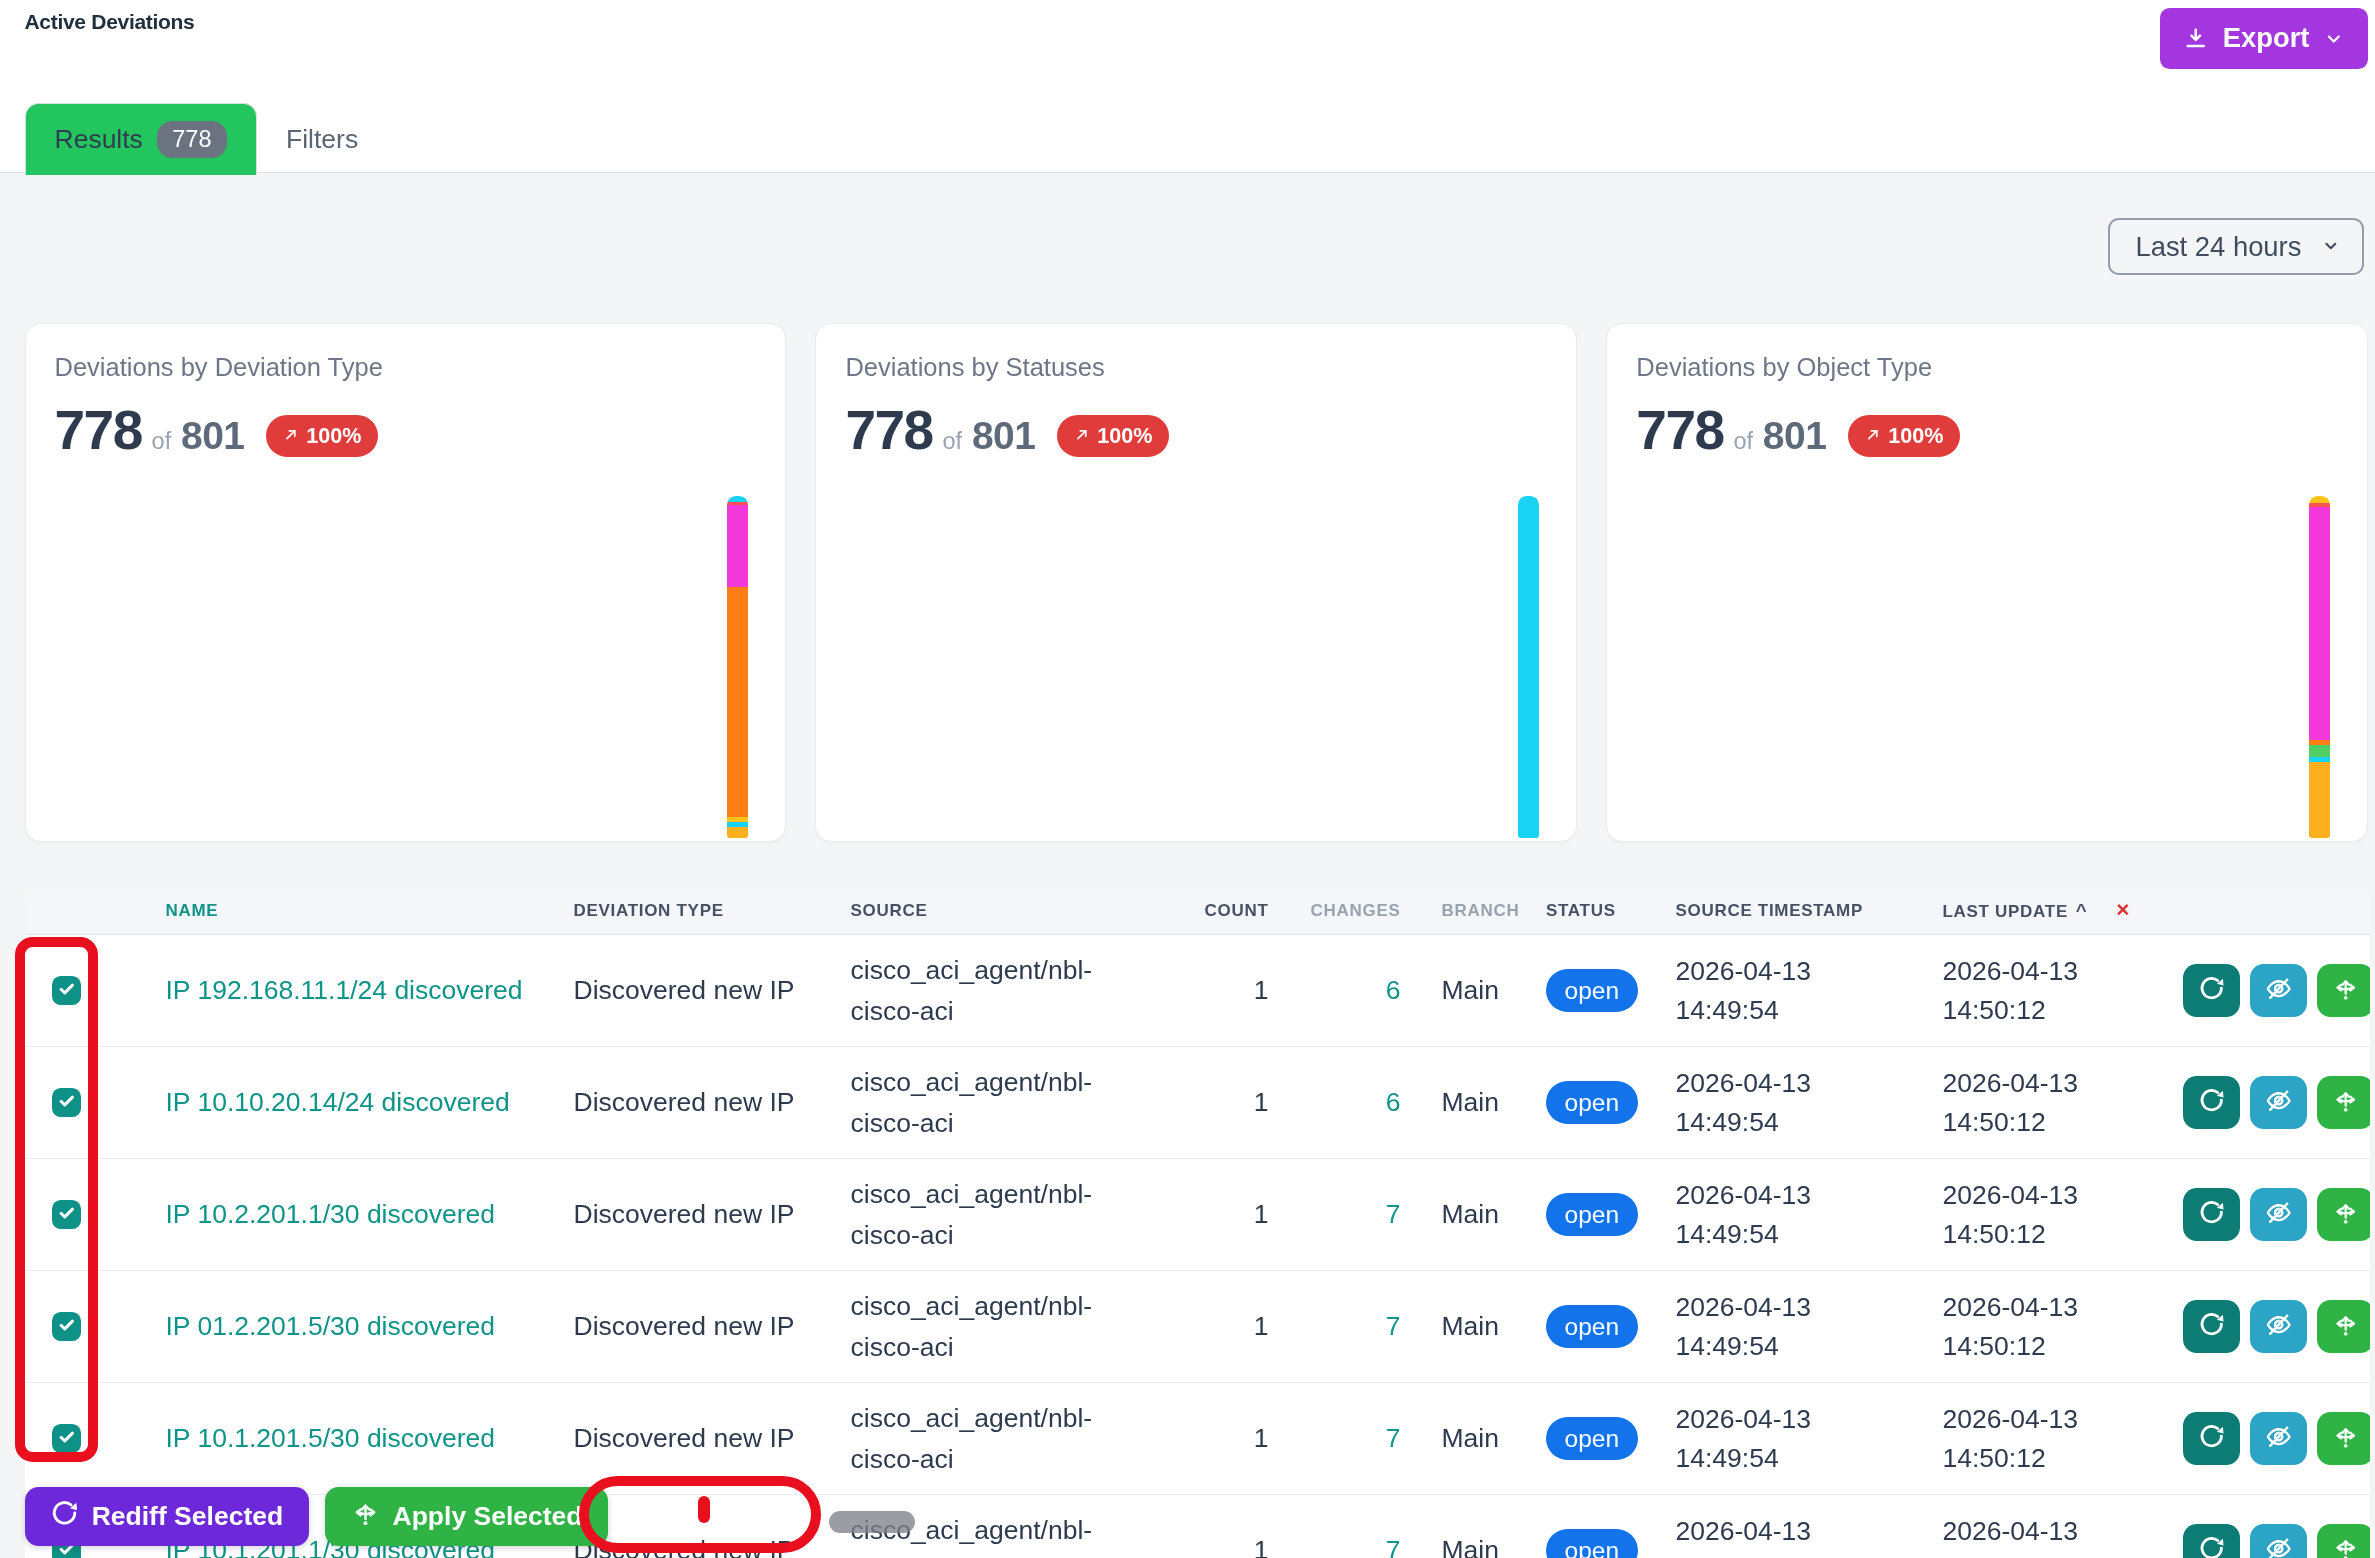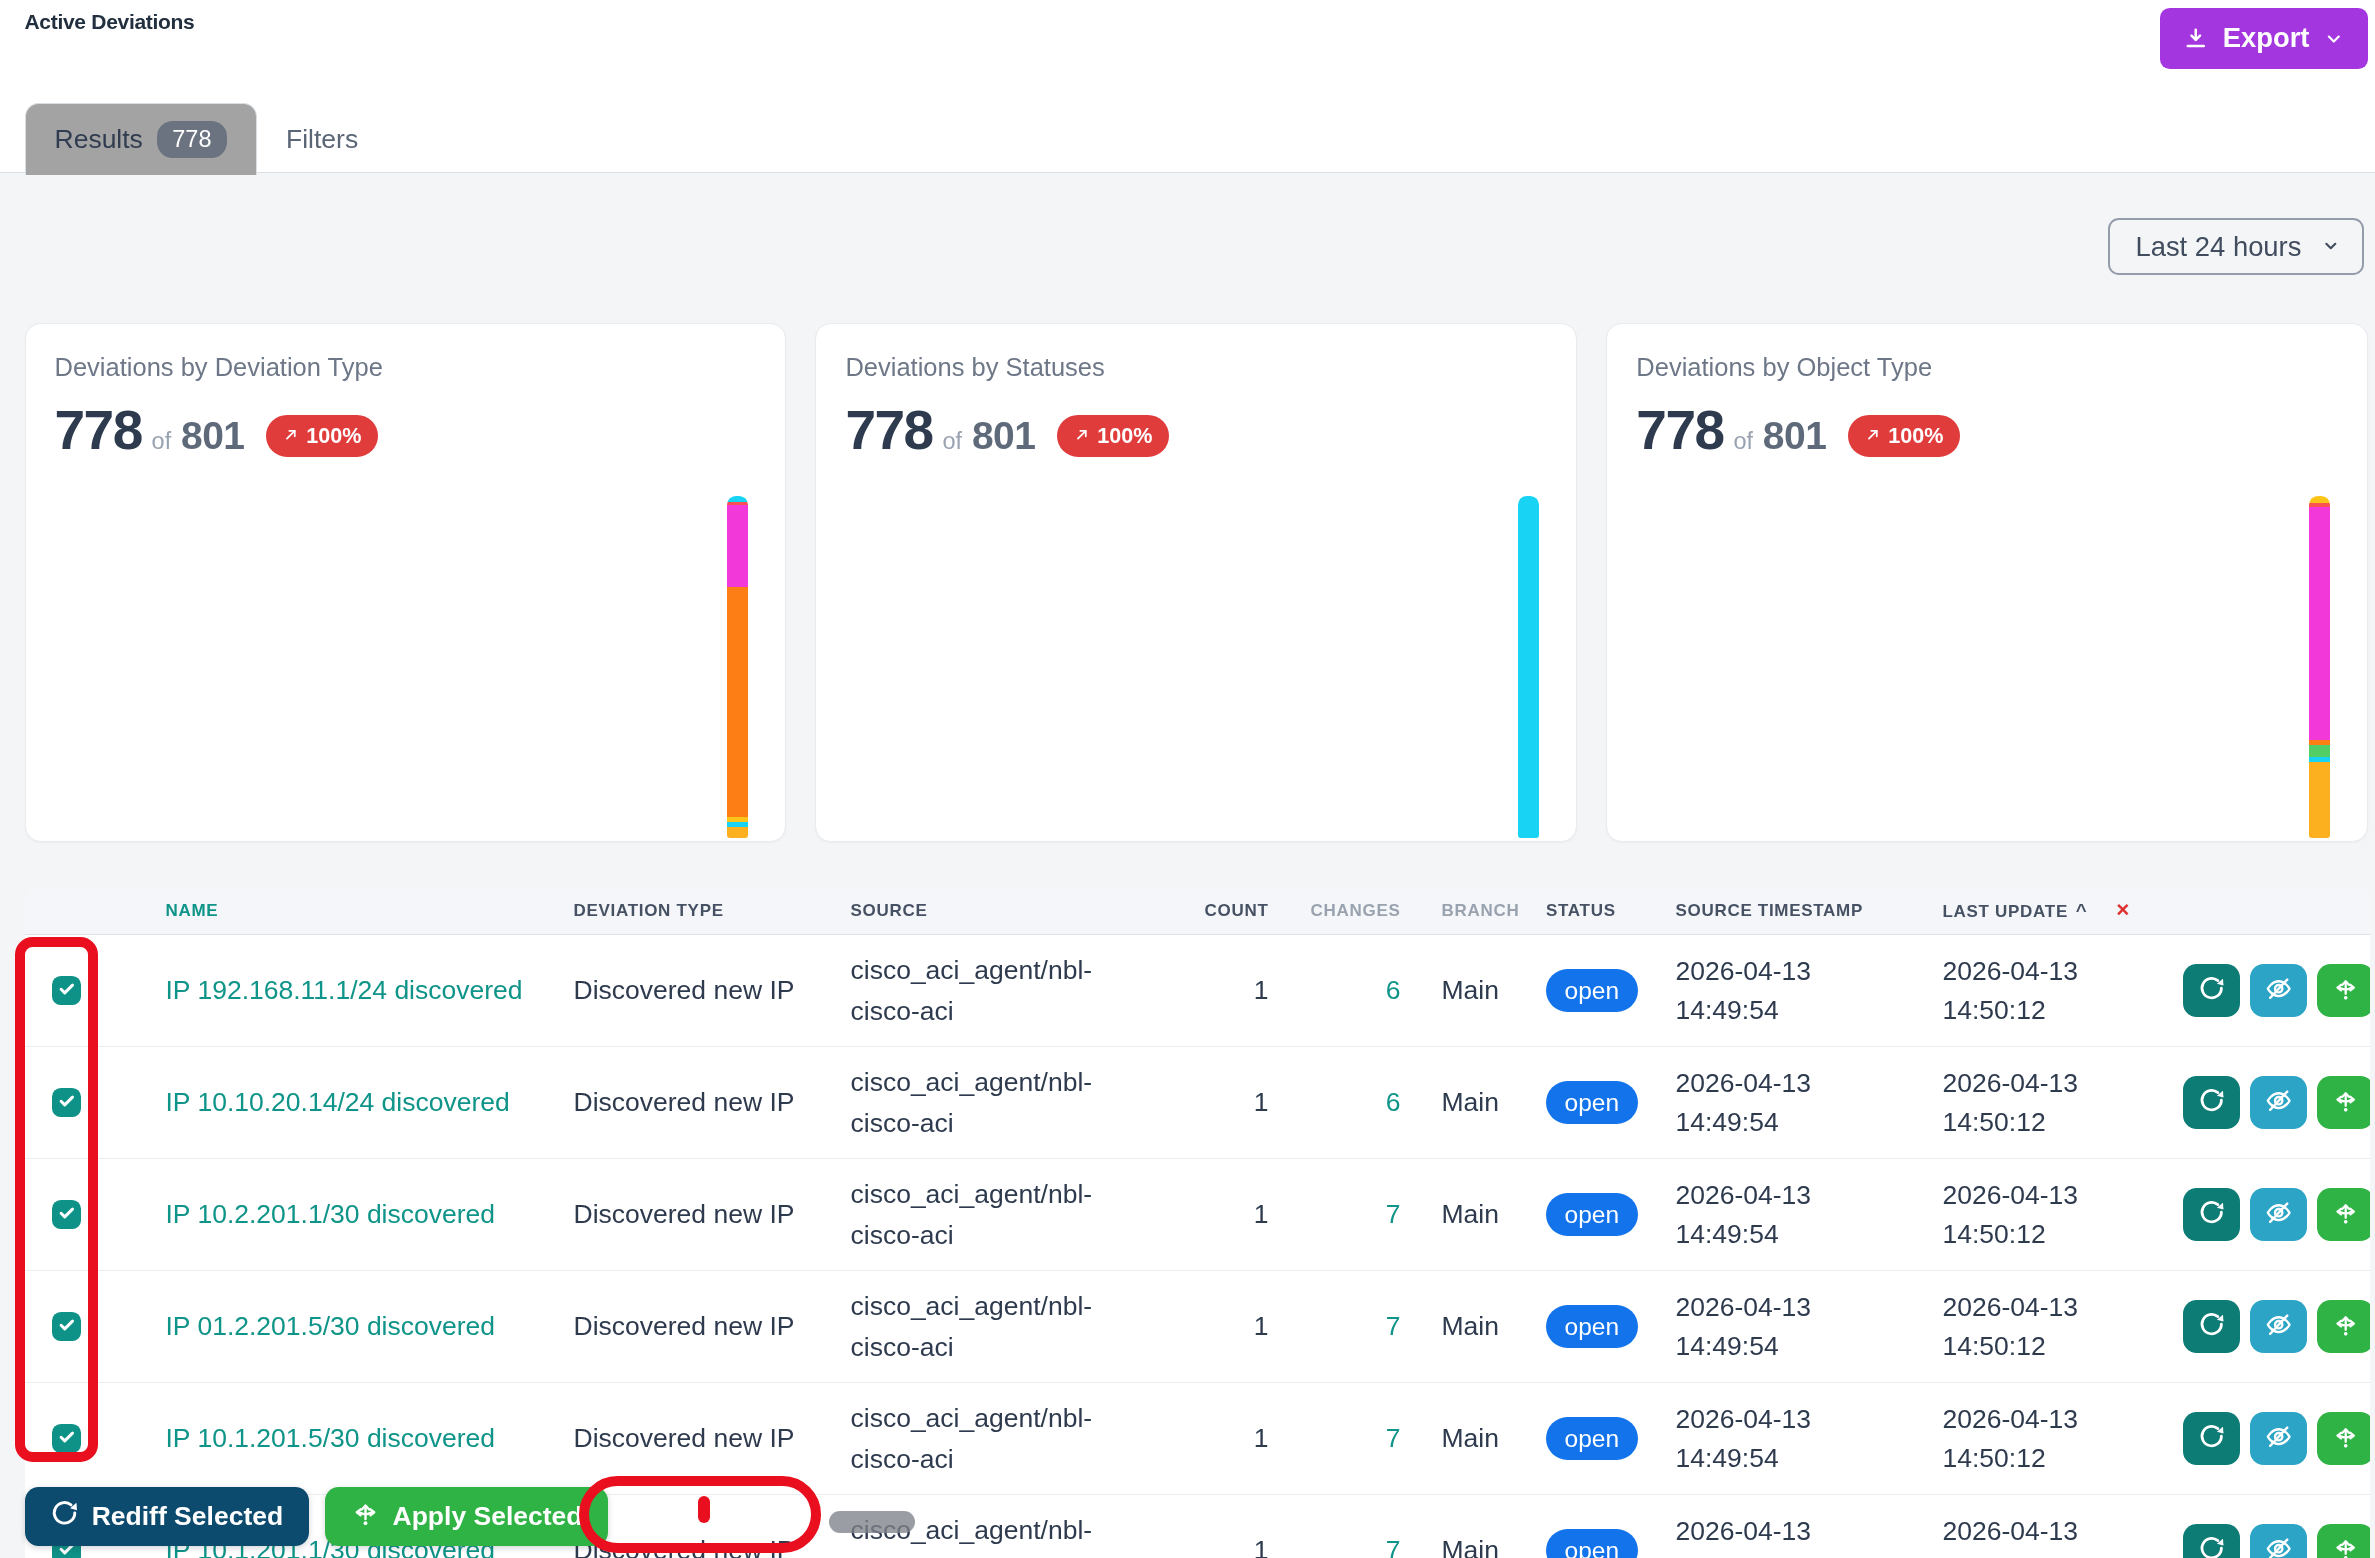--- a/index.html
+++ b/index.html
@@ -10,21 +10,21 @@
   
   .head { position:absolute; top:0; left:0; right:0; height:173px; background:#ffffff; border-bottom:1px solid #d9dee3; }
   .page-title { position:absolute; left:24.5px; top:9.8px; font-size:21px; font-weight:bold; color:#222f3e; letter-spacing:-0.3px; }
   .export-btn { position:absolute; right:7.8px; top:7.8px; height:61px; display:flex; align-items:center; gap:13.7px;
                 background:#a436df; border:none; border-radius:9.8px; color:#fff; font-size:27.4px; font-weight:600;
                 padding:0 23.5px; font-family:inherit; cursor:pointer;text-align:center; }
   .export-btn svg { display:block; }
 
   
   .tab { position:absolute; top:103px; height:72px; display:flex; align-items:center; gap:13.7px; font-size:26.5px; padding:0 29px; }
-  .tab-results { left:24.5px; background:#a3a3a3; border:1px solid #d9dee3; border-bottom:none; border-radius:13.7px 13.7px 0 0; color:#303c4f; z-index:2; }
+  .tab-results { left:24.5px; background:#22c55e; border:1px solid #d9dee3; border-bottom:none; border-radius:13.7px 13.7px 0 0; color:#303c4f; z-index:2; }
   .tab-filters { left:257px; color:#5a6575; }
   .tab-badge { background:#6b7280; color:#fff; border-radius:15.7px; padding:4.9px 15.7px; font-size:23.5px; }
 
   
   .content { position:absolute; top:173px; left:0; right:0; bottom:0; background:#f4f5f7; }
   .time-filter { position:absolute; top:45px; right:11.8px; height:57px; display:flex; align-items:center; gap:19.6px;
                  background:transparent; border:2px solid #949dab; border-radius:10.8px; padding:0 21.6px 0 25.5px;
                  font-size:27.4px; color:#414d5f; font-family:inherit; cursor:pointer; }
 
   
@@ -67,21 +67,21 @@
   .status-pill { background:#1273eb; color:#fff; border-radius:979px; padding:7.8px 18.6px; font-size:24.5px; }
   .icon-btn { width:57px; height:53px; border:none; border-radius:13.7px; display:flex; align-items:center; justify-content:center; cursor:pointer; }
   .icon-btn.rediff { background:#0d7c74; }
   .icon-btn.ignore { background:#2ba4c5; }
   .icon-btn.apply  { background:#2eb344; }
 
   
   .action-bar { position:absolute; left:24.5px; top:1487px; display:flex; gap:16.7px; z-index:5; }
   .ab-btn { height:59px; border:none; border-radius:13.7px; color:#fff; font-size:26.5px; font-weight:bold; font-family:inherit;
             display:flex; align-items:center; gap:12.7px; padding:0 25.5px; cursor:pointer; box-shadow:0 2px 5.9px rgba(16,24,40,.18); }
-  .ab-rediff { background:#0c4a6e; }
+  .ab-rediff { background:#6d28d9; }
   .ab-ignore { background:#2aa9cb; }
   .ab-apply  { background:#2eb344; }
 
   
   .anno { position:absolute; pointer-events:none; }
   .anno-checkbox { left:14.7px; top:937px; width:83px; height:525px; border:10.8px solid #e90f1f; border-radius:17.6px; z-index:6; }
   .anno-apply { left:579px; top:1476px; width:242px; height:77px; border:10.8px solid #e90f1f; border-radius:39px; z-index:7; }
   .anno-cursor { left:698px; top:1496px; width:11.8px; height:27.4px; background:#e90f1f; border-radius:6.9px; z-index:8; }
   .smudge { left:829px; top:1511px; width:86px; height:21.6px; background:rgba(125,130,137,.78); border-radius:11.8px; z-index:6; }
 </style>

